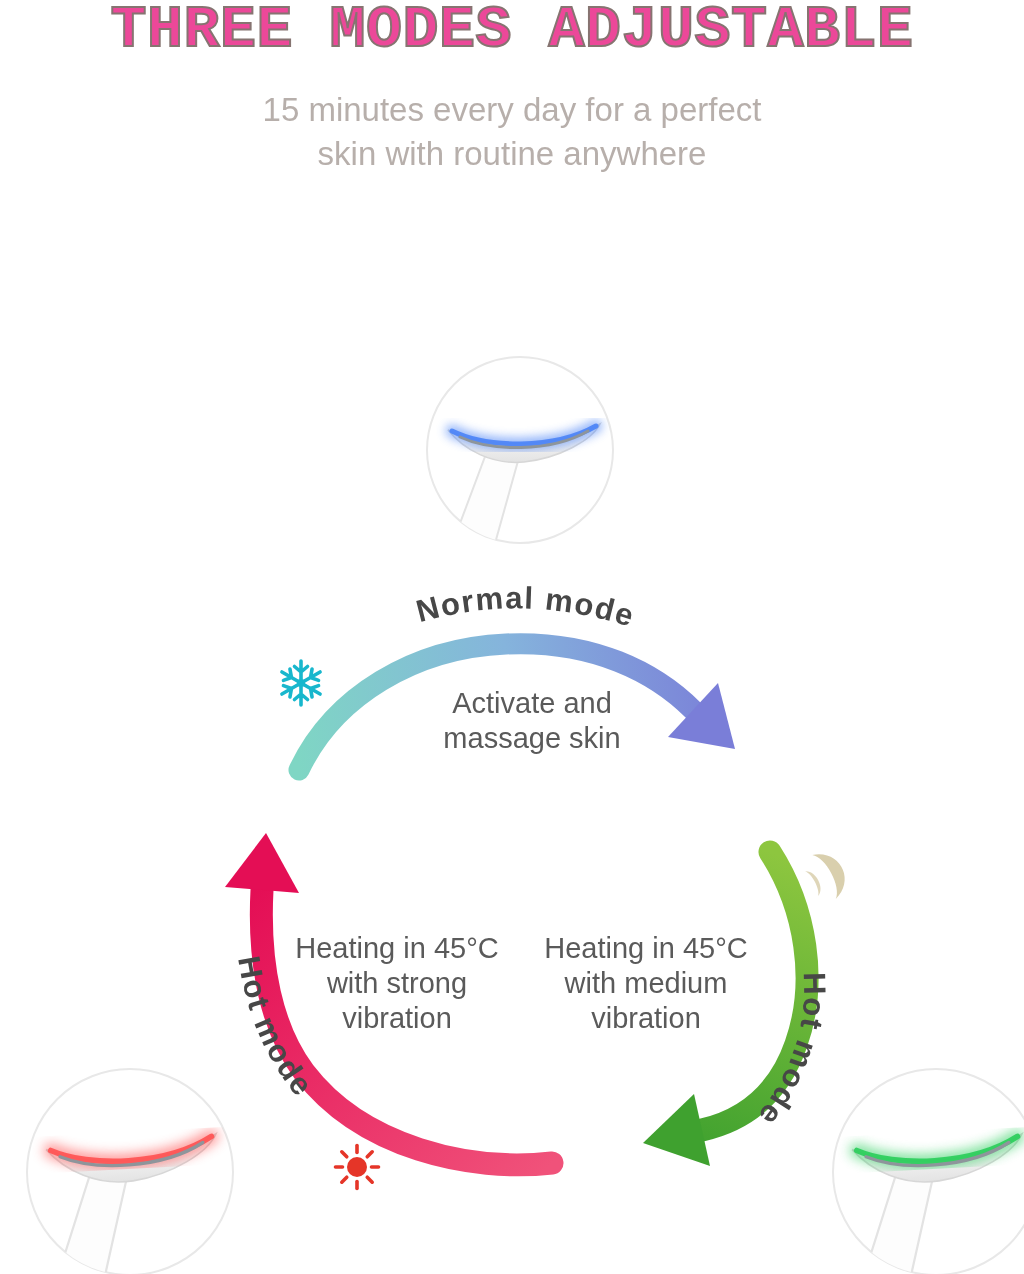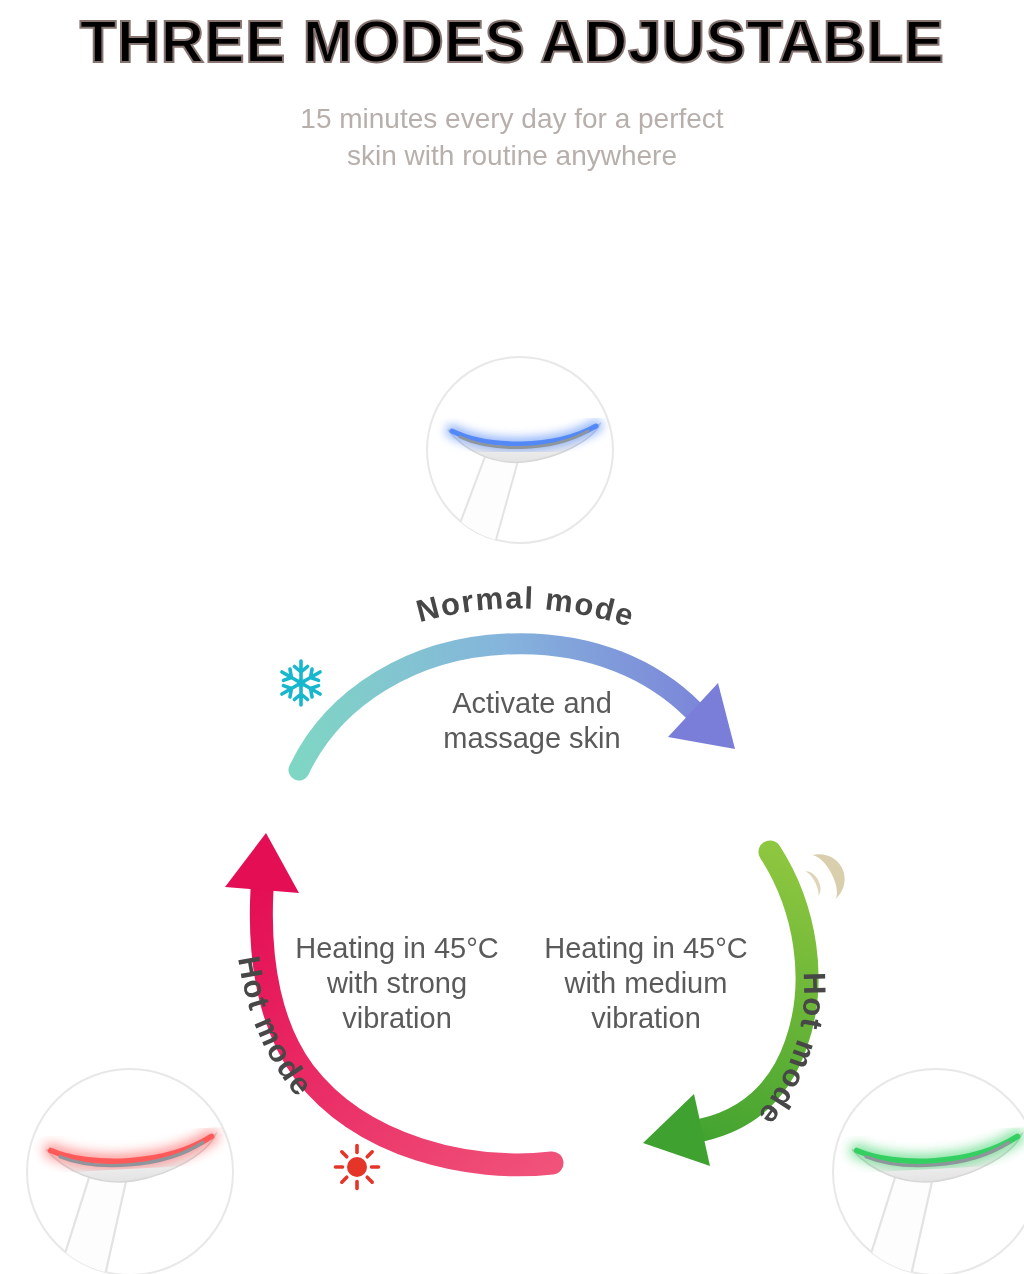--- a/index.html
+++ b/index.html
@@ -5,30 +5,31 @@
   * { margin:0; padding:0; box-sizing:border-box; }
   html,body { background:#ffffff; }
   body {
     width:1024px; height:1274px;
     font-family:"Liberation Sans", sans-serif;
     overflow:hidden;
   }
   .page { position:relative; width:1024px; height:1274px; background:#fff; overflow:hidden; }
   .header { position:absolute; top:0; left:0; width:1024px; text-align:center; z-index:2; }
   .title {
-    padding-top:12px;
+    padding-top:0;
     font-size:60px; font-weight:700; letter-spacing:0.5px;
-    color:#000000;
+    color:#ec4899;
     -webkit-text-stroke:2px #867471;
     line-height:1.0;
     white-space:nowrap;
+    font-family:Liberation Mono, monospace;
   }
   .subtitle {
     margin-top:28px;
-    font-size:28px; line-height:1.33;
+    font-size:33px; line-height:1.33;
     color:#b7afab; font-weight:400;
   }
   .diagram { position:absolute; top:0; left:0; z-index:1; }
 
   
   .dev-neck { fill:#fdfdfd; stroke:#e3e3e3; stroke-width:2; }
   .dev-head { fill:url(#gradHead); stroke:#d7d7d7; stroke-width:1.5; }
   .dev-glow-soft { fill:none; stroke:currentColor; stroke-width:13; stroke-linecap:round; opacity:0.6; }
   .dev-glow-core { fill:none; stroke:currentColor; stroke-width:5; stroke-linecap:round; opacity:0.95; }
   .dev-strip { fill:none; stroke:#8e959b; stroke-width:3; stroke-linecap:round; }

